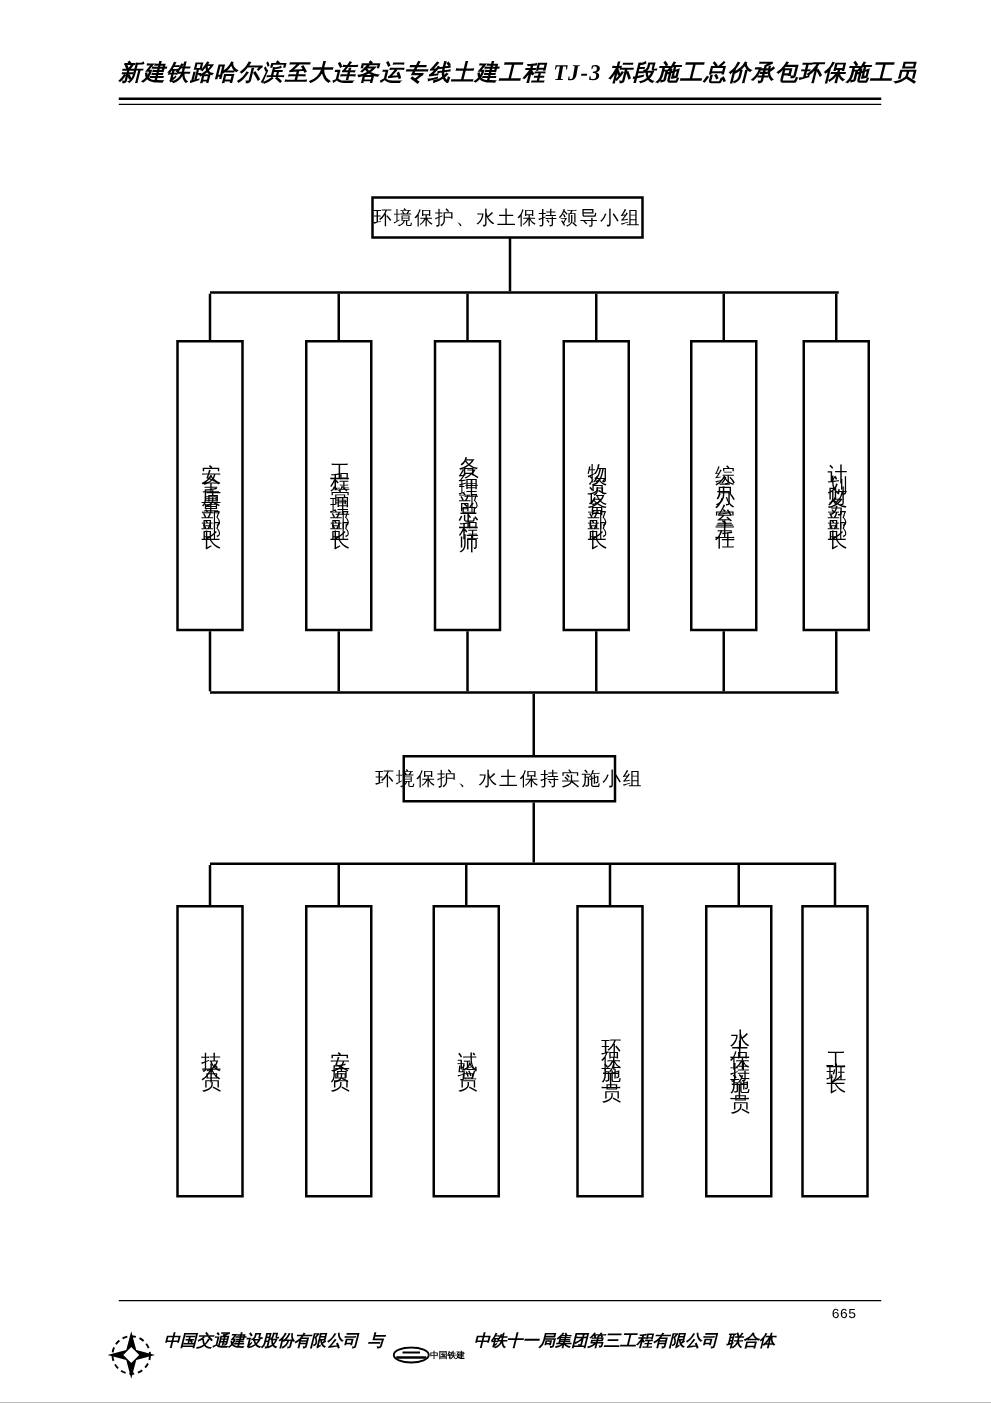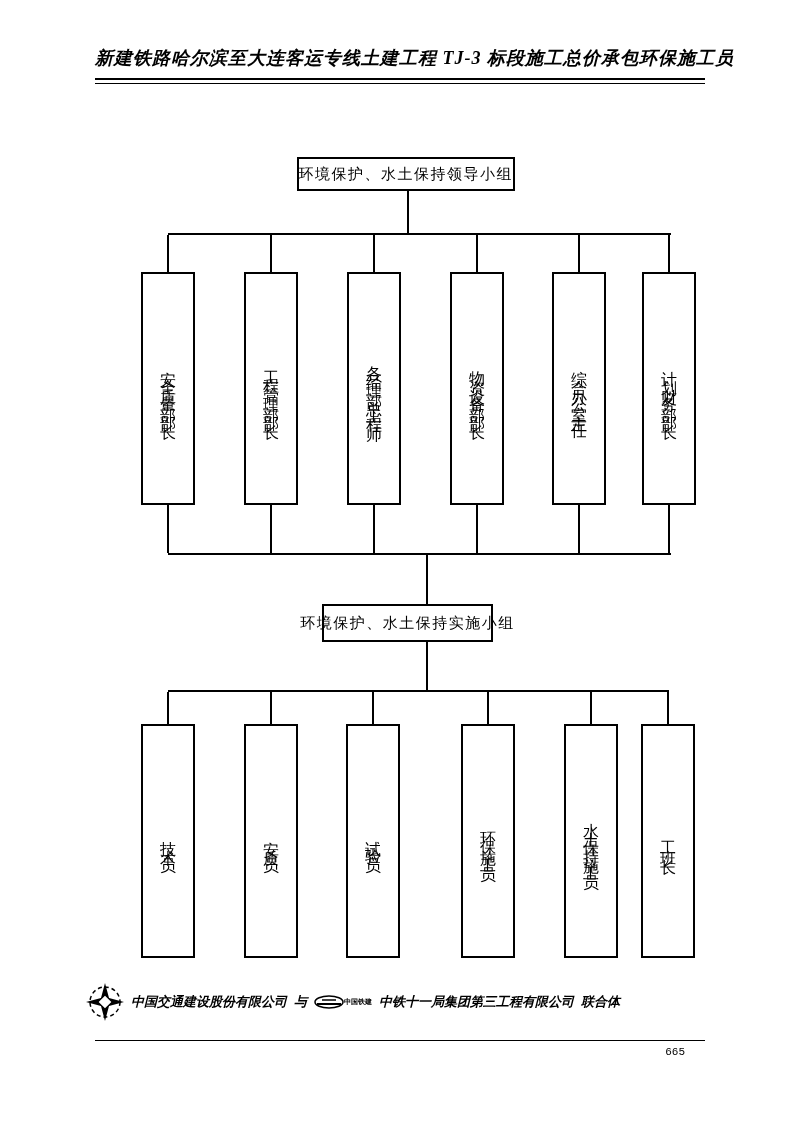--- a/index.html
+++ b/index.html
@@ -86,23 +86,22 @@
     position: absolute;
     left: 95px;
     width: 610px;
     top: 1040px;
     height: 1px;
     background: #000;
   }
   .footer-left {
     position: absolute;
     left: 86px;
-    top: 982px;
-    display: flex;
-    align-items: center;
+    top: 1064px;
+    display: flex;
     gap: 7px;
     font-size: 13px;
     font-weight: bold;
     font-style: italic;
     white-space: nowrap;
   }
   .crcc-wrap {
     display: flex;
     flex-direction: row;
     align-items: center;

